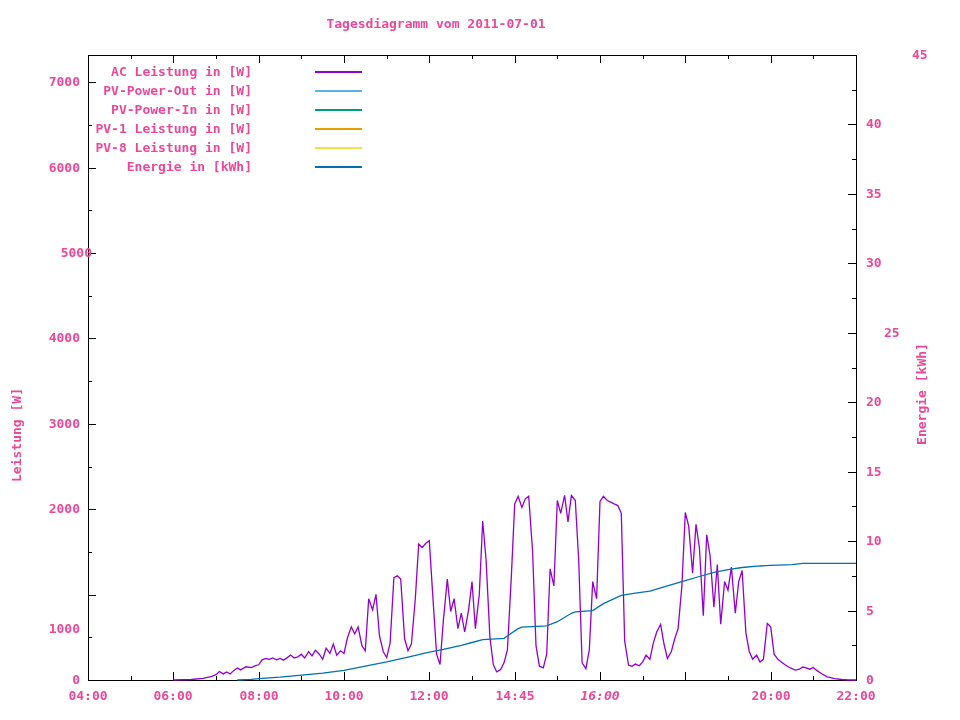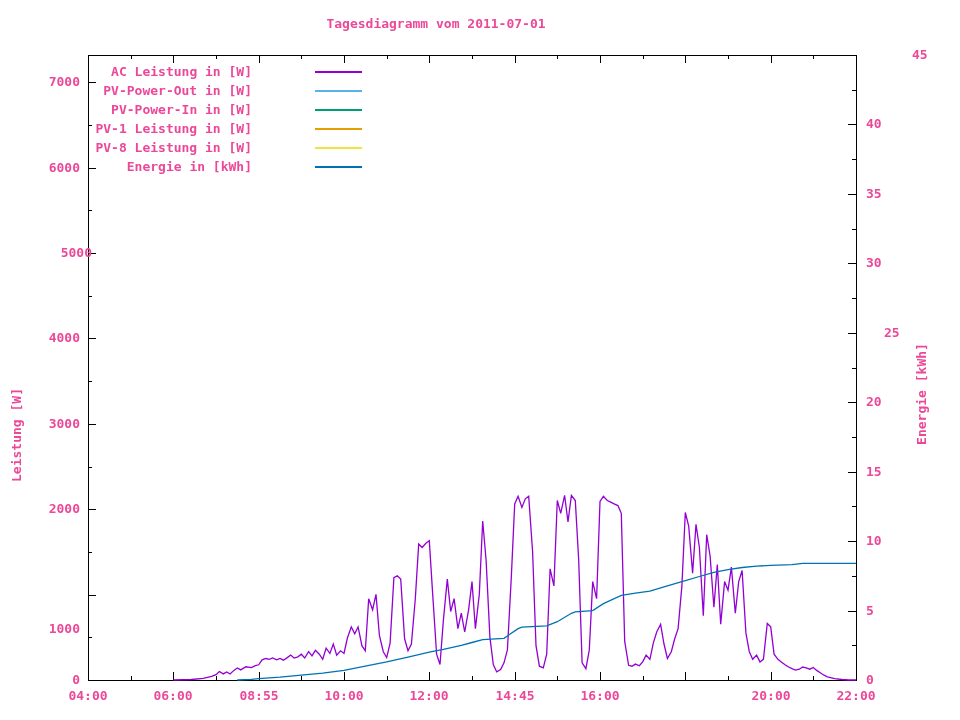--- a/index.html
+++ b/index.html
@@ -109,25 +109,25 @@
       </g>
     <g id="series-group" fill="none">
         <polyline points="173.3,680.0 191.3,679.5 203.2,678.3 211.7,676.4 216.0,674.7 219.4,671.5 223.3,673.9 226.7,671.9 230.1,674.0 233.9,670.4 237.3,668.0 240.7,669.9 245.9,666.8 251.4,667.6 255.3,665.7 258.7,664.8 262.1,659.9 265.9,658.5 269.3,659.3 272.7,658.0 276.6,659.8 280.0,658.5 283.4,660.2 287.3,657.6 290.7,655.1 294.1,658.0 297.9,656.8 301.3,654.2 304.7,658.0 308.6,651.7 312.0,655.9 315.4,650.3 319.3,654.2 322.7,659.3 326.1,648.2 329.9,653.4 333.3,644.0 336.7,655.1 340.6,650.8 344.0,653.4 347.4,638.0 351.3,626.9 354.7,633.7 358.1,626.9 361.9,645.7 365.3,650.8 368.7,598.7 372.6,609.8 376.0,594.4 379.4,635.4 383.3,651.7 386.7,657.6 390.1,643.1 393.9,577.7 397.3,575.7 400.7,579.1 404.6,638.8 408.0,650.8 411.4,644.0 415.3,598.7 418.7,544.1 422.1,547.5 425.9,543.2 429.3,540.7 432.7,594.4 436.6,654.2 440.0,664.5 443.4,620.1 447.3,579.1 450.7,611.5 454.1,598.7 457.9,628.6 461.3,613.2 464.7,632.0 468.6,609.8 472.0,581.6 475.4,628.6 479.3,594.4 482.7,521.0 486.1,560.3 489.9,637.1 493.3,664.5 496.7,671.9 500.6,669.6 504.0,662.8 507.4,649.9 511.3,577.4 514.7,503.9 518.1,496.3 521.9,507.4 525.3,498.8 528.7,496.3 532.6,551.8 536.0,645.7 539.4,666.2 543.3,667.9 546.7,654.2 550.1,568.8 553.9,585.9 557.3,500.5 560.7,513.3 564.6,495.4 568.0,521.9 571.4,495.4 575.3,500.5 578.7,560.3 582.1,662.8 585.9,668.7 589.3,649.9 592.7,581.6 596.6,598.7 600.0,501.4 603.4,496.3 607.3,500.5 610.7,502.2 614.1,503.9 617.9,505.6 621.3,513.3 624.7,641.4 628.6,665.3 632.0,666.2 635.4,664.1 639.3,665.8 642.7,661.9 646.1,655.1 649.9,659.3 653.3,643.1 656.7,632.0 660.6,624.3 664.0,644.0 667.4,658.5 671.3,651.7 674.7,638.8 678.1,628.6 681.9,585.9 685.3,512.5 688.7,526.1 692.6,573.1 696.0,524.4 699.4,547.5 703.3,615.8 706.7,534.7 710.1,556.0 713.9,607.3 717.3,564.6 720.7,624.3 724.6,581.6 728.0,590.2 731.4,567.1 735.3,613.2 738.7,581.6 742.1,570.5 745.9,632.9 749.3,651.7 752.7,659.3 756.6,655.1 760.0,661.9 763.4,659.3 767.3,623.5 770.7,626.9 774.1,654.2 777.9,659.3 781.3,661.9 784.7,664.5 788.6,667.0 792.0,668.7 795.4,670.1 799.3,669.2 802.7,667.0 806.1,667.9 809.9,669.2 813.3,667.5 816.7,670.4 820.6,673.0 824.0,675.2 827.4,676.9 834.7,678.6 841.9,679.5 848.7,680.0 856.0,680.0" stroke="#9400d3" stroke-width="1.3" fill="none"></polyline>
         <polyline points="237.3,680.0 251.4,679.3 258.7,678.6 280.0,677.2 301.3,675.1 322.7,673.1 344.0,670.3 365.3,666.1 386.7,661.9 408.0,657.1 429.3,652.2 443.4,649.4 461.3,645.3 472.0,642.5 482.7,639.7 504.0,638.3 518.1,628.6 521.9,627.2 546.7,625.8 557.3,621.7 571.4,613.3 575.3,611.9 592.7,610.6 603.4,603.6 621.3,595.3 635.4,593.2 649.9,591.1 664.0,586.9 685.3,580.7 699.4,576.5 713.9,572.4 728.0,569.6 742.1,567.5 756.6,566.1 770.7,565.4 792.0,564.7 802.7,563.3 834.7,563.3 856.0,563.3" stroke="#0072b2" stroke-width="1.3" fill="none"></polyline>
       </g>
   </svg>
 
   <div id="tick-labels">
       <span class="x-tick-label" style="left: 58px; top: 688px;">04:00</span>
       <span class="x-tick-label" style="left: 143px; top: 688px;">06:00</span>
-      <span class="x-tick-label" style="left: 229px; top: 688px;">08:55</span>
+      <span class="x-tick-label" style="left: 229px; top: 688px;">08:00</span>
       <span class="x-tick-label" style="left: 314px; top: 688px;">10:00</span>
       <span class="x-tick-label" style="left: 399px; top: 688px;">12:00</span>
       <span class="x-tick-label" style="left: 485px; top: 688px;">14:45</span>
-      <span class="x-tick-label" style="left: 570px; top: 688px;">16:00</span>
+      <span class="x-tick-label" style="left: 570px; top: 688px; font-style: italic;">16:00</span>
       <span class="x-tick-label" style="left: 654px; top: 688px; margin-top: 35px;">18:00</span>
       <span class="x-tick-label" style="left: 741px; top: 688px;">20:00</span>
       <span class="x-tick-label" style="left: 826px; top: 688px;">22:00</span>
       <span class="yl-tick-label" style="left: 2px; top: 672px;">0</span>
       <span class="yl-tick-label" style="left: 2px; top: 587px; margin-top: 34px;">1000</span>
       <span class="yl-tick-label" style="left: 2px; top: 501px;">2000</span>
       <span class="yl-tick-label" style="left: 2px; top: 416px;">3000</span>
       <span class="yl-tick-label" style="left: 2px; top: 330px;">4000</span>
       <span class="yl-tick-label" style="left: 14px; top: 245px;">5000</span>
       <span class="yl-tick-label" style="left: 2px; top: 160px;">6000</span>

